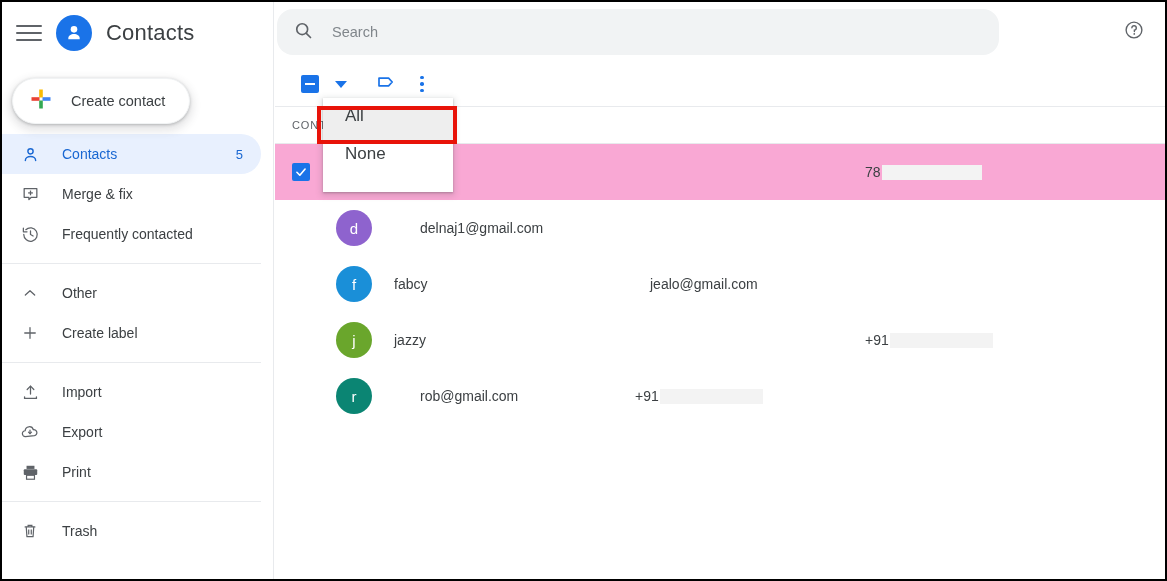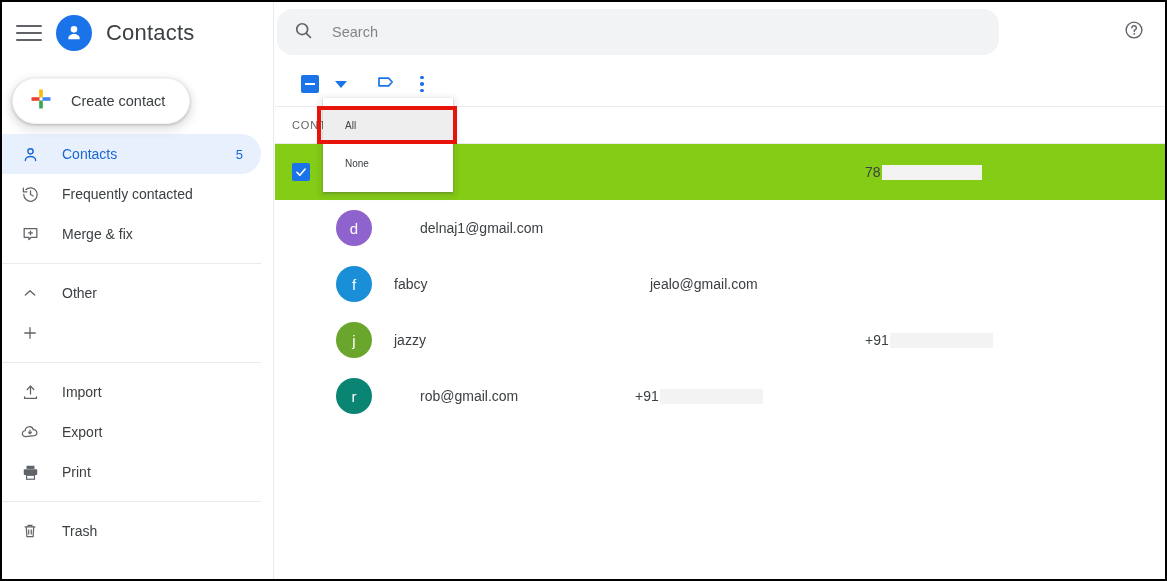--- a/index.html
+++ b/index.html
@@ -130,21 +130,21 @@
     padding-left: 9px;
     font-size: 11px; color: #5f6368;
     letter-spacing: .9px;
   }
 
   .row {
     height: 56px;
     display: flex; align-items: center;
     padding-left: 9px;
   }
-  .row.selected { background: #84cc16; }
+  .row.selected { background: #f9a8d4; }
   .cell-check { width: 52px; display: flex; align-items: center; justify-content: flex-start; padding-left:8px; }
   .cb {
     width: 18px; height: 18px; border-radius: 2px;
     background: #1a73e8;
     display: flex; align-items: center; justify-content: center;
     cursor: pointer;
   }
   .avatar {
     width: 36px; height: 36px; border-radius: 50%;
     color: #fff; font-size: 15px;
@@ -160,23 +160,23 @@
   .dropdown {
     position: absolute;
     left: 48px; top: 36px;
     width: 130px;
     background: #fff;
     box-shadow: 0 2px 6px 2px rgba(60,64,67,.15), 0 1px 2px rgba(60,64,67,.30);
     z-index: 40;
     padding: 8px 0 10px 0;
   }
   .menu-item {
-    height: 38px; display: flex; align-items: center;
+    height: 38px; display: flex; align-items: flex-start;
     padding-left: 22px;
-    font-size: 10px; color: #3c4043;
+    font-size: 17px; color: #3c4043;
     cursor: pointer;
   }
   .menu-item.highlighted { background: #eeeeee; }
   .redbox {
     position: absolute;
     left: 42px; top: 44px;
     width: 140px; height: 38px;
     border: 4px solid #e81309;
     z-index: 50;
     pointer-events: none;
@@ -224,58 +224,59 @@
             <path d="M5.5 19.5c0-3 2.9-5 6.5-5s6.5 2 6.5 5" stroke-linecap="round"></path>
           </svg>
         </span>
         <span class="nav-label">Contacts</span>
         <span class="nav-count">5</span>
       </div>
 
       <div class="nav-item">
         <span class="nav-icon">
           <svg width="19" height="19" viewBox="0 0 24 24" fill="none" stroke="#5f6368" stroke-width="1.6">
+            <path d="M4 4.5h16v11H13l-3 3v-3H4z" stroke-linejoin="round"></path>
+            <line x1="12" y1="7" x2="12" y2="13"></line>
+            <line x1="9" y1="10" x2="15" y2="10"></line>
+          </svg>
+        </span>
+        <span class="nav-label">Merge &amp; fix</span>
+      </div>
+
+      <div class="nav-item">
+        <span class="nav-icon">
+          <svg width="19" height="19" viewBox="0 0 24 24" fill="none" stroke="#5f6368" stroke-width="1.6">
             <path d="M3.5 12a8.5 8.5 0 1 0 2.6-6.1" stroke-linecap="round"></path>
             <polyline points="3,4 3,8.6 7.6,8.6" stroke-linecap="round" stroke-linejoin="round"></polyline>
             <polyline points="12,7.5 12,12 15.3,13.9" stroke-linecap="round"></polyline>
           </svg>
         </span>
         <span class="nav-label">Frequently contacted</span>
       </div>
-
-      <div class="nav-item">
-        <span class="nav-icon">
-          <svg width="19" height="19" viewBox="0 0 24 24" fill="none" stroke="#5f6368" stroke-width="1.6">
-            <path d="M4 4.5h16v11H13l-3 3v-3H4z" stroke-linejoin="round"></path>
-            <line x1="12" y1="7" x2="12" y2="13"></line>
-            <line x1="9" y1="10" x2="15" y2="10"></line>
-          </svg>
-        </span>
-        <span class="nav-label">Merge &amp; fix</span>
-      </div>
     </div>
 
     <div class="divider"></div>
 
     <div class="nav-section" style="padding-top:0">
       <div class="nav-item">
         <span class="nav-icon">
           <svg width="16" height="16" viewBox="0 0 24 24" fill="none" stroke="#5f6368" stroke-width="1.9">
             <polyline points="5,15 12,8.5 19,15" stroke-linecap="round" stroke-linejoin="round"></polyline>
           </svg>
         </span>
         <span class="nav-label">Other</span>
       </div>
       <div class="nav-item">
         <span class="nav-icon">
           <svg width="18" height="18" viewBox="0 0 24 24" stroke="#5f6368" stroke-width="1.7">
             <line x1="12" y1="5" x2="12" y2="19" stroke-linecap="round"></line>
             <line x1="5" y1="12" x2="19" y2="12" stroke-linecap="round"></line>
           </svg>
         </span>
+        <span class="nav-label">Create label</span>
       </div>
     </div>
 
     <div class="divider"></div>
 
     <div class="nav-section" style="padding-top:0">
       <div class="nav-item">
         <span class="nav-icon">
           <svg width="19" height="19" viewBox="0 0 24 24" fill="none" stroke="#5f6368" stroke-width="1.6">
             <path d="M12 4v10" stroke-linecap="round"></path>

